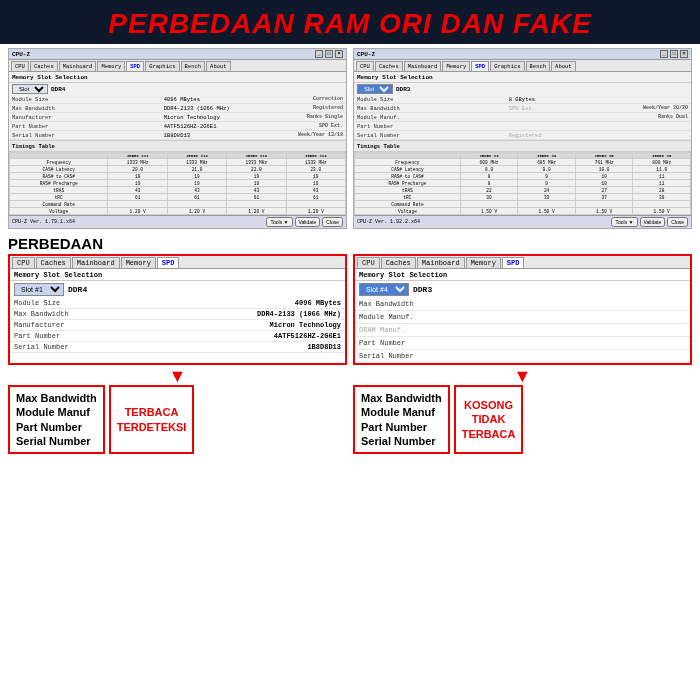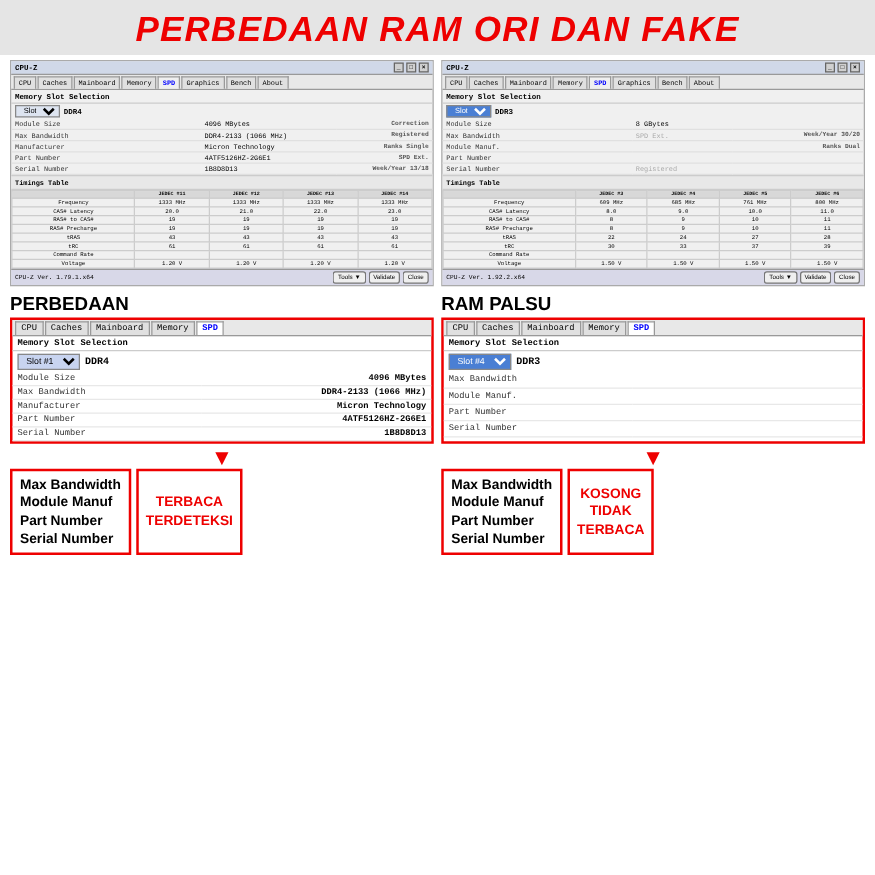--- a/index.html
+++ b/index.html
@@ -6,21 +6,21 @@
     body {
       width: 700px;
       height: 700px;
       background: #fff;
       font-family: Arial, sans-serif;
       overflow: hidden;
     }
 
     
     .main-title {
-      background: #e5e5e5;
+      background: #0f172a;
       text-align: center;
       padding: 8px 4px 4px;
       font-size: 28px;
       font-weight: 900;
       color: #e00;
       letter-spacing: 1px;
       text-transform: uppercase;
       font-style: italic;
     }
 
@@ -569,21 +569,20 @@
         <button style="font-size:5px;padding:0 2px;">Tools ▼</button>
         <button style="font-size:5px;padding:0 2px;">Validate</button>
         <button style="font-size:5px;padding:0 2px;">Close</button>
       </div>
     </div>
   </div>
 </div>
 
 <div class="labels-row">
   <div class="label-orig">PERBEDAAN</div>
-  <div class="label-fake">RAM PALSU</div>
 </div>
 
 <div class="panels-row">
 
   <div class="panel">
     <div class="panel-tabs">
       <span class="panel-tab">CPU</span>
       <span class="panel-tab">Caches</span>
       <span class="panel-tab">Mainboard</span>
       <span class="panel-tab">Memory</span>
@@ -638,20 +637,24 @@
       <span class="panel-slot-val">DDR3</span>
     </div>
     <table class="panel-info-table">
       <tbody>
           <tr>
             <td>Max Bandwidth</td>
             <td class="empty-val" style="color:#bbb;">　</td>
           </tr>
       <tr>
             <td>Module Manuf.</td>
+            <td class="empty-val" style="color:#bbb;">　</td>
+          </tr>
+      <tr>
+            <td style="color:#aaa;">DRAM Manuf.</td>
             <td class="empty-val" style="color:#bbb;">　</td>
           </tr>
       <tr>
             <td>Part Number</td>
             <td class="empty-val" style="color:#bbb;">　</td>
           </tr>
       <tr>
             <td>Serial Number</td>
             <td class="empty-val" style="color:#bbb;">　</td>
           </tr>

